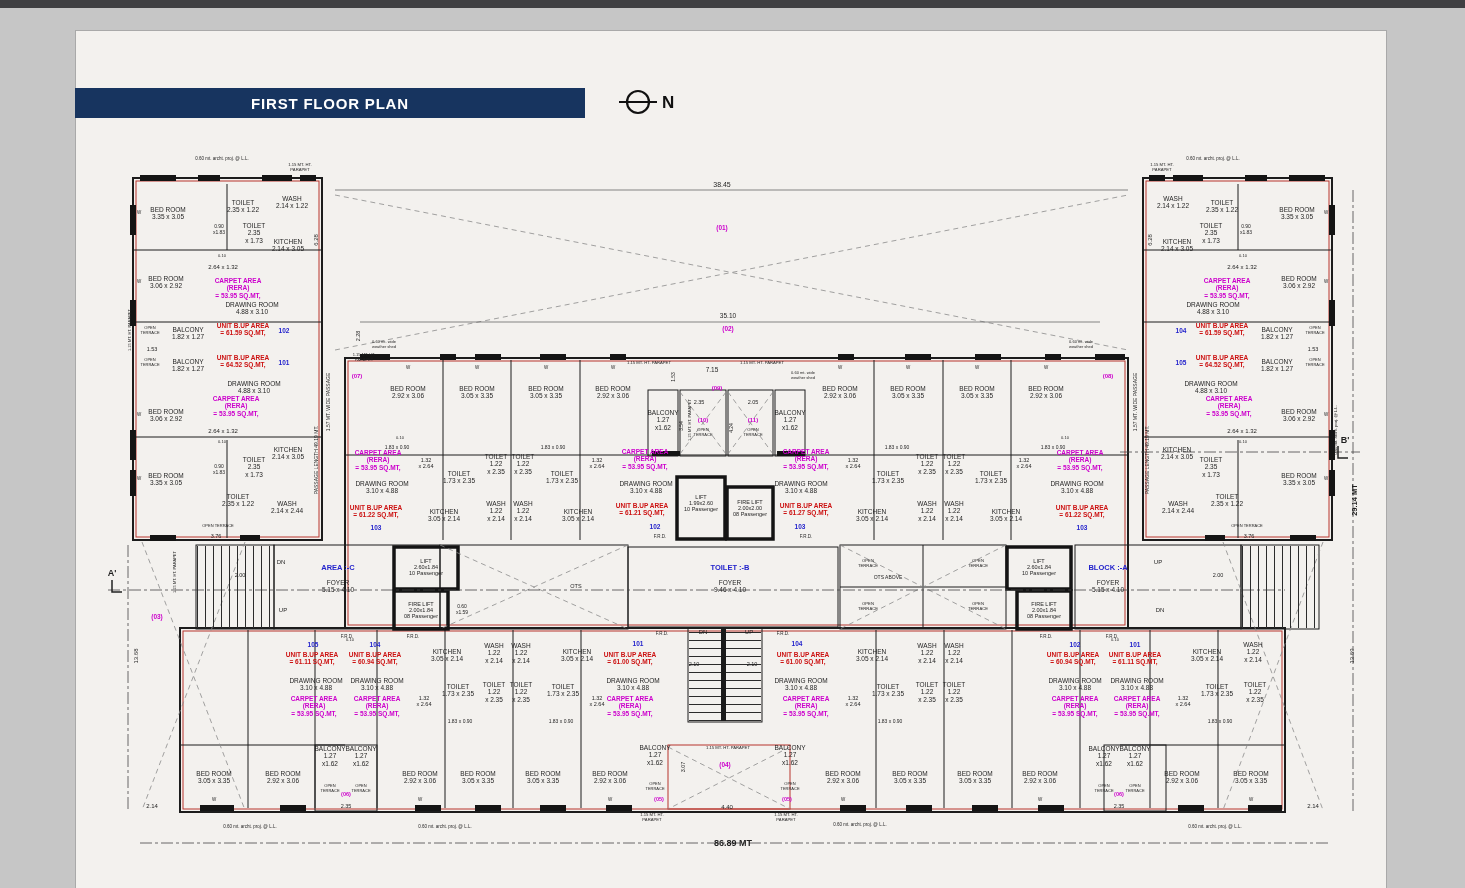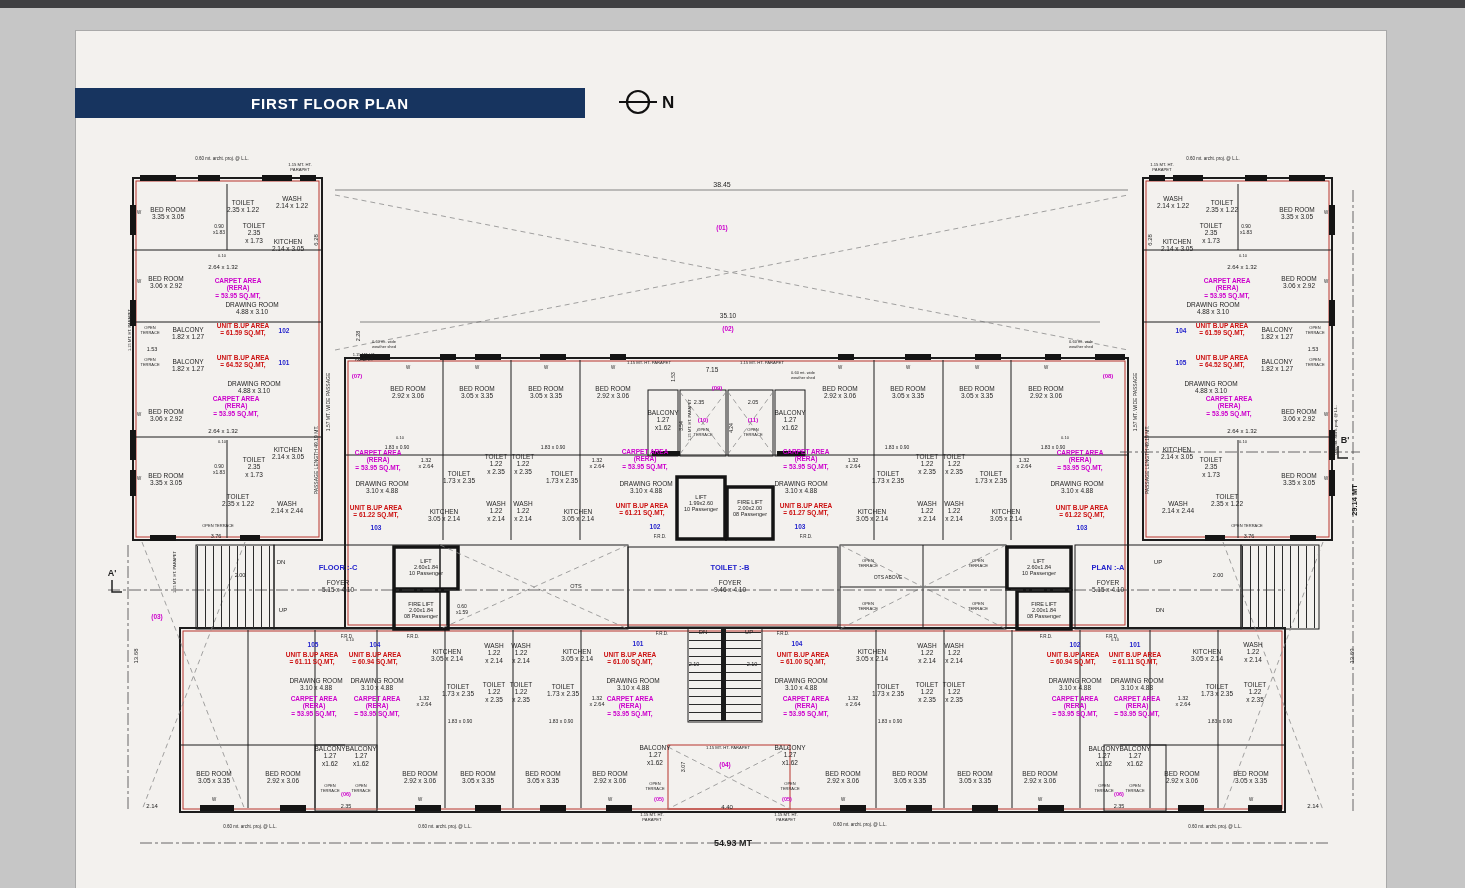--- a/index.html
+++ b/index.html
@@ -479,27 +479,27 @@
     <div class="lbl" style="left: 1006px; top: 515px; transform: translate(-50%, -50%);">KITCHEN
 3.05 x 2.14</div>
     <div class="lbl m" style="left: 1080px; top: 460px; transform: translate(-50%, -50%);">CARPET AREA
 (RERA)
 = 53.95 SQ.MT,</div>
     <div class="lbl" style="left: 1077px; top: 487px; transform: translate(-50%, -50%);">DRAWING ROOM
 3.10 x 4.88</div>
     <div class="lbl r" style="left: 1082px; top: 511px; transform: translate(-50%, -50%);">UNIT B.UP AREA
 = 61.22 SQ.MT,</div>
     <div class="lbl b" style="left: 1082px; top: 528px; transform: translate(-50%, -50%);">103</div>
-    <div class="lbl b" style="left: 338px; top: 568px; font-size: 7.5px; transform: translate(-50%, -50%);">FLOOR :-C</div>
+    <div class="lbl b" style="left: 338px; top: 568px; font-size: 7.5px; transform: translate(-50%, -50%);">AREA :-C</div>
     <div class="lbl" style="left: 338px; top: 586px; transform: translate(-50%, -50%);">FOYER
 5.15 x 4.10</div>
     <div class="lbl b" style="left: 730px; top: 568px; font-size: 7.5px; transform: translate(-50%, -50%);">TOILET :-B</div>
     <div class="lbl" style="left: 730px; top: 586px; transform: translate(-50%, -50%);">FOYER
 9.46 x 4.10</div>
-    <div class="lbl b" style="left: 1108px; top: 568px; font-size: 7.5px; transform: translate(-50%, -50%);">PLAN :-A</div>
+    <div class="lbl b" style="left: 1108px; top: 568px; font-size: 7.5px; transform: translate(-50%, -50%);">BLOCK :-A</div>
     <div class="lbl" style="left: 1108px; top: 586px; transform: translate(-50%, -50%);">FOYER
 5.15 x 4.10</div>
     <div class="lbl" style="left: 426px; top: 567px; font-size: 5.5px; transform: translate(-50%, -50%);">LIFT
 2.60x1.84
 10 Passenger</div>
     <div class="lbl" style="left: 421px; top: 610px; font-size: 5.5px; transform: translate(-50%, -50%);">FIRE LIFT
 2.00x1.84
 08 Passenger</div>
     <div class="lbl" style="left: 462px; top: 610px; font-size: 5px; transform: translate(-50%, -50%);">0.60
 x1.59</div>
@@ -717,21 +717,21 @@
     <div class="lbl" style="left: 152px; top: 806px; font-size: 6px; transform: translate(-50%, -50%);">2.14</div>
     <div class="lbl" style="left: 1313px; top: 806px; font-size: 6px; transform: translate(-50%, -50%);">2.14</div>
     <div class="lbl" style="left: 250px; top: 827px; font-size: 4.5px; transform: translate(-50%, -50%);">0.60 mt. archt. proj. @ L.L.</div>
     <div class="lbl" style="left: 445px; top: 827px; font-size: 4.5px; transform: translate(-50%, -50%);">0.60 mt. archt. proj. @ L.L.</div>
     <div class="lbl" style="left: 860px; top: 825px; font-size: 4.5px; transform: translate(-50%, -50%);">0.60 mt. archt. proj. @ L.L.</div>
     <div class="lbl" style="left: 1215px; top: 827px; font-size: 4.5px; transform: translate(-50%, -50%);">0.60 mt. archt. proj. @ L.L.</div>
     <div class="lbl" style="left: 652px; top: 818px; font-size: 4.2px; transform: translate(-50%, -50%);">1.15 MT. HT.
 PARAPET</div>
     <div class="lbl" style="left: 786px; top: 818px; font-size: 4.2px; transform: translate(-50%, -50%);">1.15 MT. HT.
 PARAPET</div>
-    <div class="lbl bold" style="left: 733px; top: 843px; font-size: 9px; transform: translate(-50%, -50%);">54.93 MT</div>
+    <div class="lbl bold" style="left: 733px; top: 843px; font-size: 9px; transform: translate(-50%, -50%);">86.89 MT</div>
     <div class="lbl bold" style="left: 112px; top: 573px; font-size: 9px; transform: translate(-50%, -50%);">A'</div>
     <div class="lbl m" style="left: 157px; top: 617px; transform: translate(-50%, -50%);">(03)</div>
     <div class="lbl" style="left: 136px; top: 656px; font-size: 6px; transform: translate(-50%, -50%) rotate(-90deg);">13.68</div>
     <div class="lbl bold" style="left: 1345px; top: 440px; font-size: 9px; transform: translate(-50%, -50%);">B'</div>
     <div class="lbl bold" style="left: 1355px; top: 500px; font-size: 7.5px; transform: translate(-50%, -50%) rotate(-90deg);">29.14 MT</div>
     <div class="lbl" style="left: 1352px; top: 656px; font-size: 6px; transform: translate(-50%, -50%) rotate(-90deg);">13.69</div>
     <div class="lbl m" style="left: 357px; top: 376px; font-size: 6px; transform: translate(-50%, -50%);">(07)</div>
     <div class="lbl m" style="left: 1108px; top: 376px; font-size: 6px; transform: translate(-50%, -50%);">(08)</div>
     <div class="lbl" style="left: 1336px; top: 430px; font-size: 4.2px; transform: translate(-50%, -50%) rotate(-90deg);">0.60 mt. archt. proj. @ L.L.</div>
     <div class="lbl" style="left: 130px; top: 330px; font-size: 4px; transform: translate(-50%, -50%) rotate(-90deg);">1.15 MT. HT. PARAPET</div>

